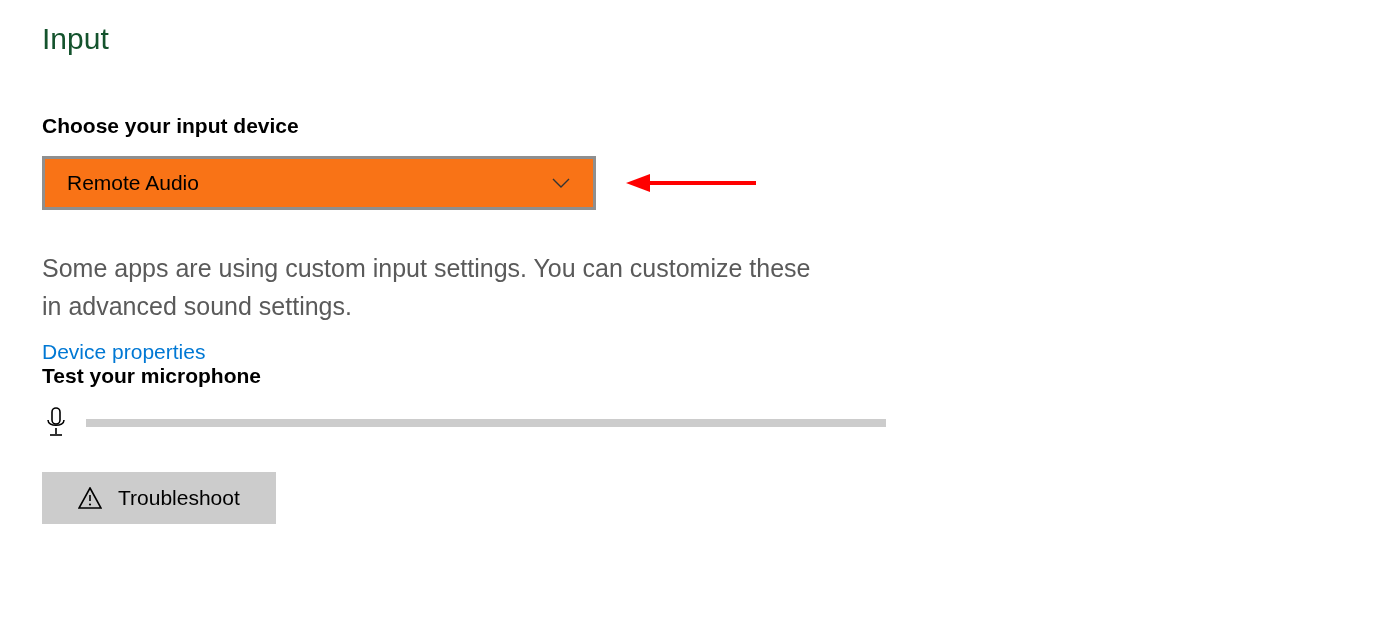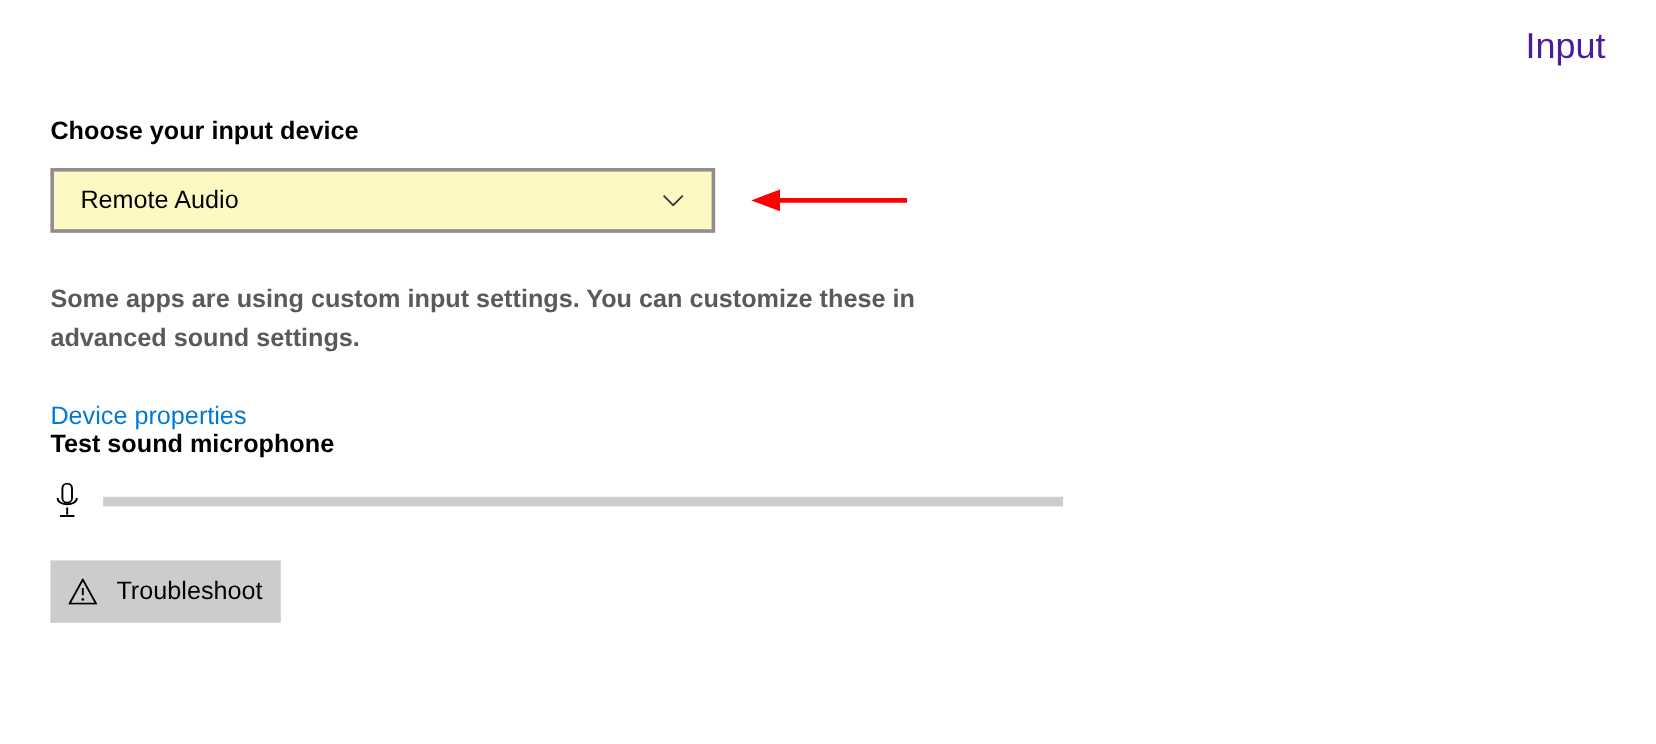--- a/index.html
+++ b/index.html
@@ -11,41 +11,40 @@
       font-family: "Segoe UI", -apple-system, BlinkMacSystemFont, sans-serif;
       background: #ffffff;
       width: 1380px;
       height: 620px;
       padding: 22px 42px;
       color: #000;
     }
     .section-title {
       font-size: 30px;
       font-weight: 400;
-      color: #4c1d95;
-      margin-bottom: 42px;
-      text-align: right;
+      color: #14532d;
+      margin-bottom: 58px;
     }
     .field-label {
       font-size: 21px;
       font-weight: 700;
       color: #000;
       margin-bottom: 18px;
     }
     .dropdown-row {
       display: flex;
       align-items: center;
       gap: 30px;
       margin-bottom: 40px;
     }
     .dropdown {
       width: 554px;
       height: 54px;
       border: 3px solid #8f8f8f;
-      background: #fef9c3;
+      background: #f97316;
       display: flex;
       align-items: center;
       justify-content: space-between;
       padding: 0 22px;
       cursor: pointer;
     }
     .dropdown-value {
       font-size: 21px;
       color: #000;
     }
@@ -54,25 +53,25 @@
       height: 20px;
       display: flex;
       align-items: center;
       justify-content: center;
     }
     .arrow-annotation {
       display: flex;
       align-items: center;
     }
     .description-text {
-      font-size: 21px;
-      font-weight: 700;
+      font-size: 25px;
+      font-weight: 400;
       color: #5a5a5a;
       line-height: 1.5;
-      margin-bottom: 38px;
+      margin-bottom: 15px;
       max-width: 780px;
     }
     .link {
       font-size: 21px;
       font-weight: 400;
       color: #0078d4;
       cursor: pointer;
       display: inline-block;
     }
     .mic-row {
@@ -92,21 +91,21 @@
       width: 800px;
       height: 8px;
       background: #cccccc;
     }
     .troubleshoot-btn {
       display: inline-flex;
       align-items: center;
       gap: 16px;
       background: #cccccc;
       border: none;
-      padding: 14px 15px;
+      padding: 14px 36px;
       font-size: 21px;
       font-family: inherit;
       color: #000;
       cursor: pointer;
     }
     .warning-icon {
       width: 24px;
       height: 24px;
       display: flex;
       align-items: center;
@@ -136,21 +135,21 @@
       <line x1="130" y1="15" x2="20" y2="15" stroke="#ff0000" stroke-width="4"></line>
       <polygon points="0,15 24,6 24,24" fill="#ff0000"></polygon>
     </svg>
   </div>
 </div>
 
 <div class="description-text">Some apps are using custom input settings. You can customize these in advanced sound settings.</div>
 
 <a class="link">Device properties</a>
 
-<div class="field-label">Test sound microphone</div>
+<div class="field-label">Test your microphone</div>
 
 <div class="mic-row">
   <span class="mic-icon">
     <svg width="24" height="32" viewBox="0 0 24 32">
       <rect x="8" y="1" width="8" height="16" rx="4" stroke="#000" stroke-width="1.6" fill="none"></rect>
       <path d="M4 13 C4 20, 20 20, 20 13" stroke="#000" stroke-width="1.6" fill="none"></path>
       <line x1="12" y1="21" x2="12" y2="27" stroke="#000" stroke-width="1.6"></line>
       <line x1="6" y1="28" x2="18" y2="28" stroke="#000" stroke-width="1.6"></line>
     </svg>
   </span>

